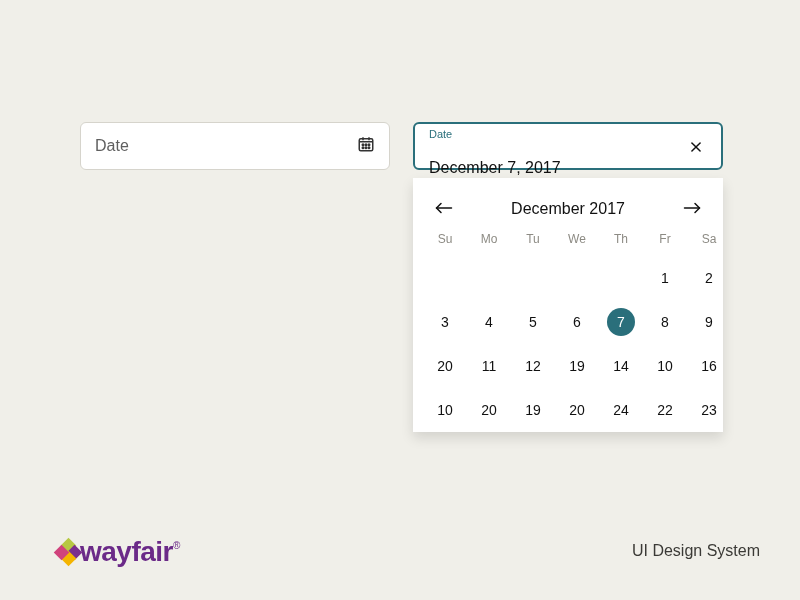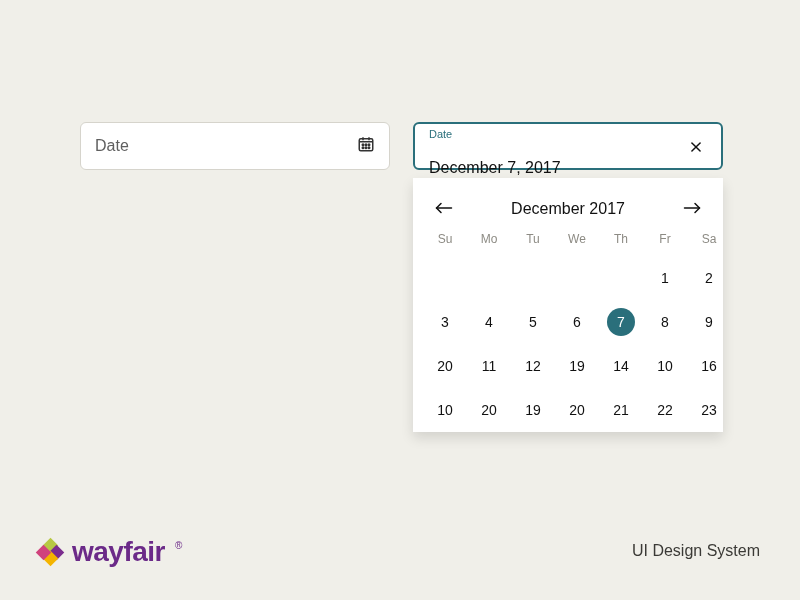--- a/index.html
+++ b/index.html
@@ -96,22 +96,22 @@
     border-radius: 50%;
     cursor: pointer;
     text-align: center;
   }
   .day.selected { background: #2a6f7b; color: #fff; }
   .day.empty { cursor: default; }
 
   
   .logo {
     position: absolute;
-    left: 38px; bottom: 32px;
-    display: flex; align-items: center; gap: 10px;
+    left: 56px; bottom: 32px;
+    display: flex; align-items: center; gap: 0;
   }
   .logo-mark { width: 24px; height: 24px; position: relative; }
   .petal { position:absolute; width:11px; height:11px; transform: rotate(45deg); }
   .p1 { left:6.5px; top:0;   background:#b7c843; } 
   .p2 { left:13px;  top:6.5px; background:#7b2d8e; } 
   .p3 { left:6.5px; top:13px; background:#f4b400; } 
   .p4 { left:0;     top:6.5px; background:#d0427c; } 
   .logo-word {
     font-size: 28px; font-weight: 600; color: #6b2a88;
     letter-spacing: -0.5px;
@@ -259,21 +259,21 @@
         <div class="cell">
           <span class="day">20</span>
         </div>
         <div class="cell">
           <span class="day">19</span>
         </div>
         <div class="cell">
           <span class="day">20</span>
         </div>
         <div class="cell">
-          <span class="day">21</span>
+          <span class="day">24</span>
         </div>
         <div class="cell">
           <span class="day">22</span>
         </div>
         <div class="cell">
           <span class="day">23</span>
         </div>
       </div>
   </div>
 

